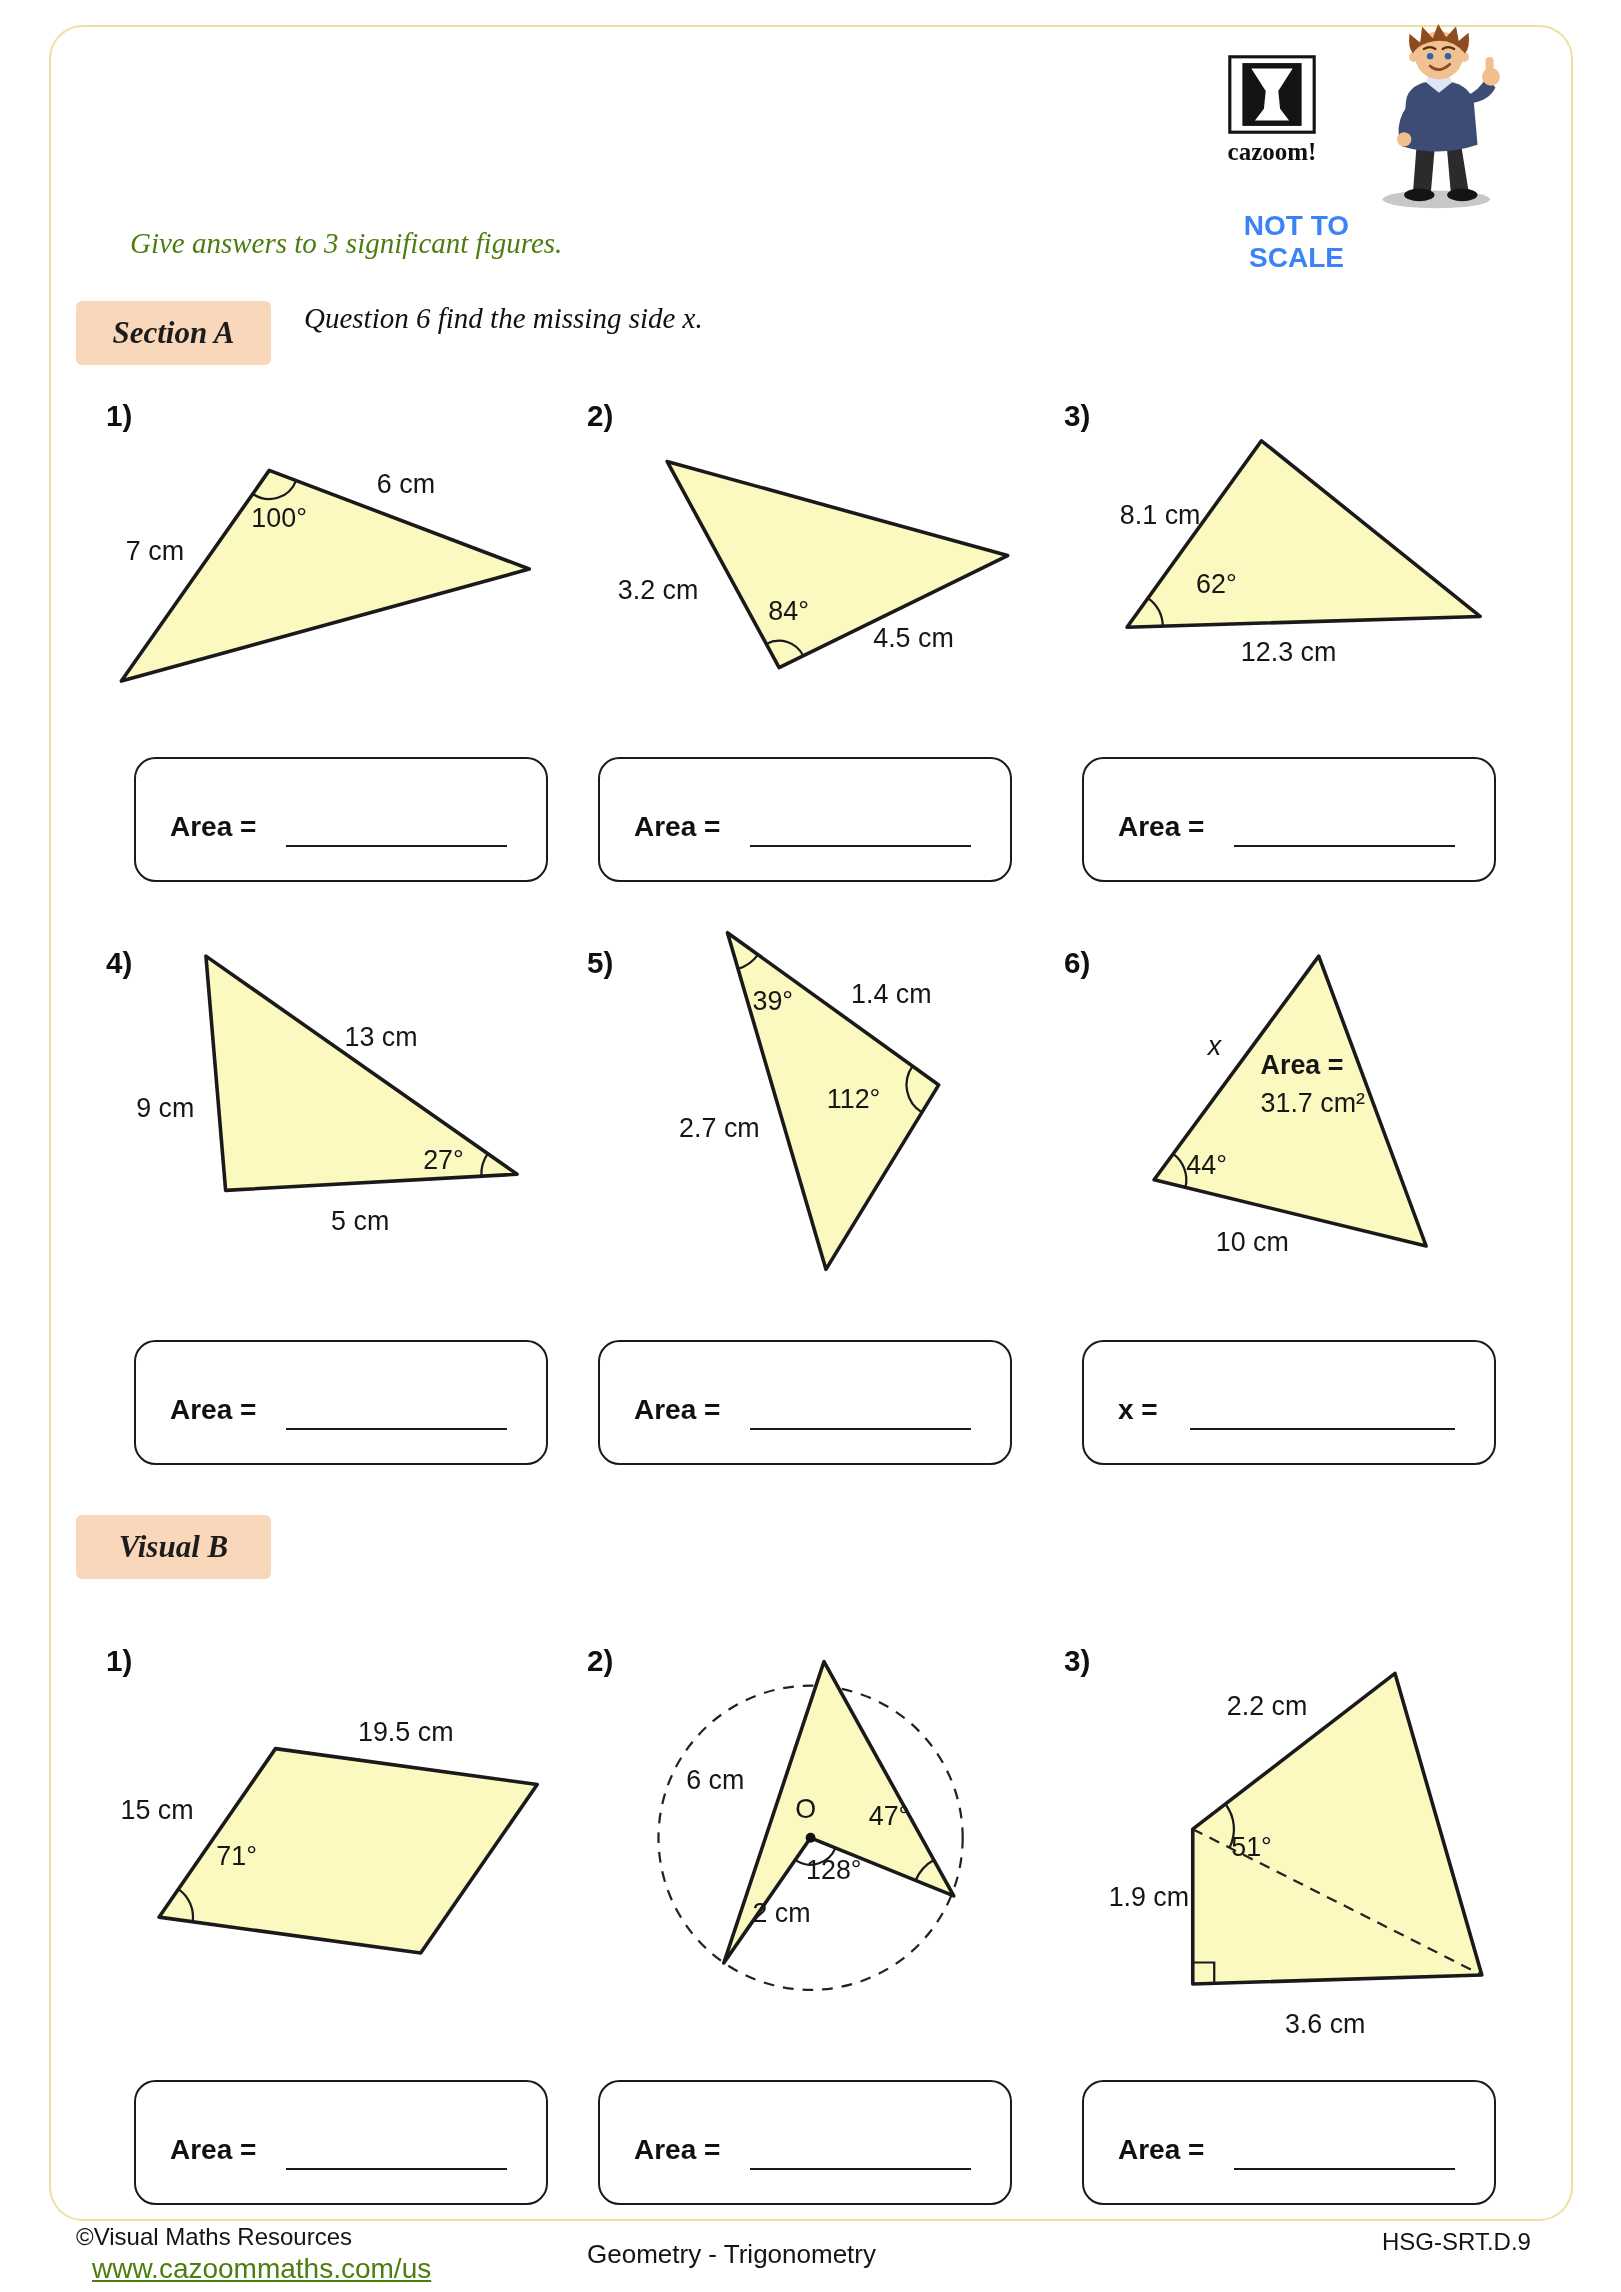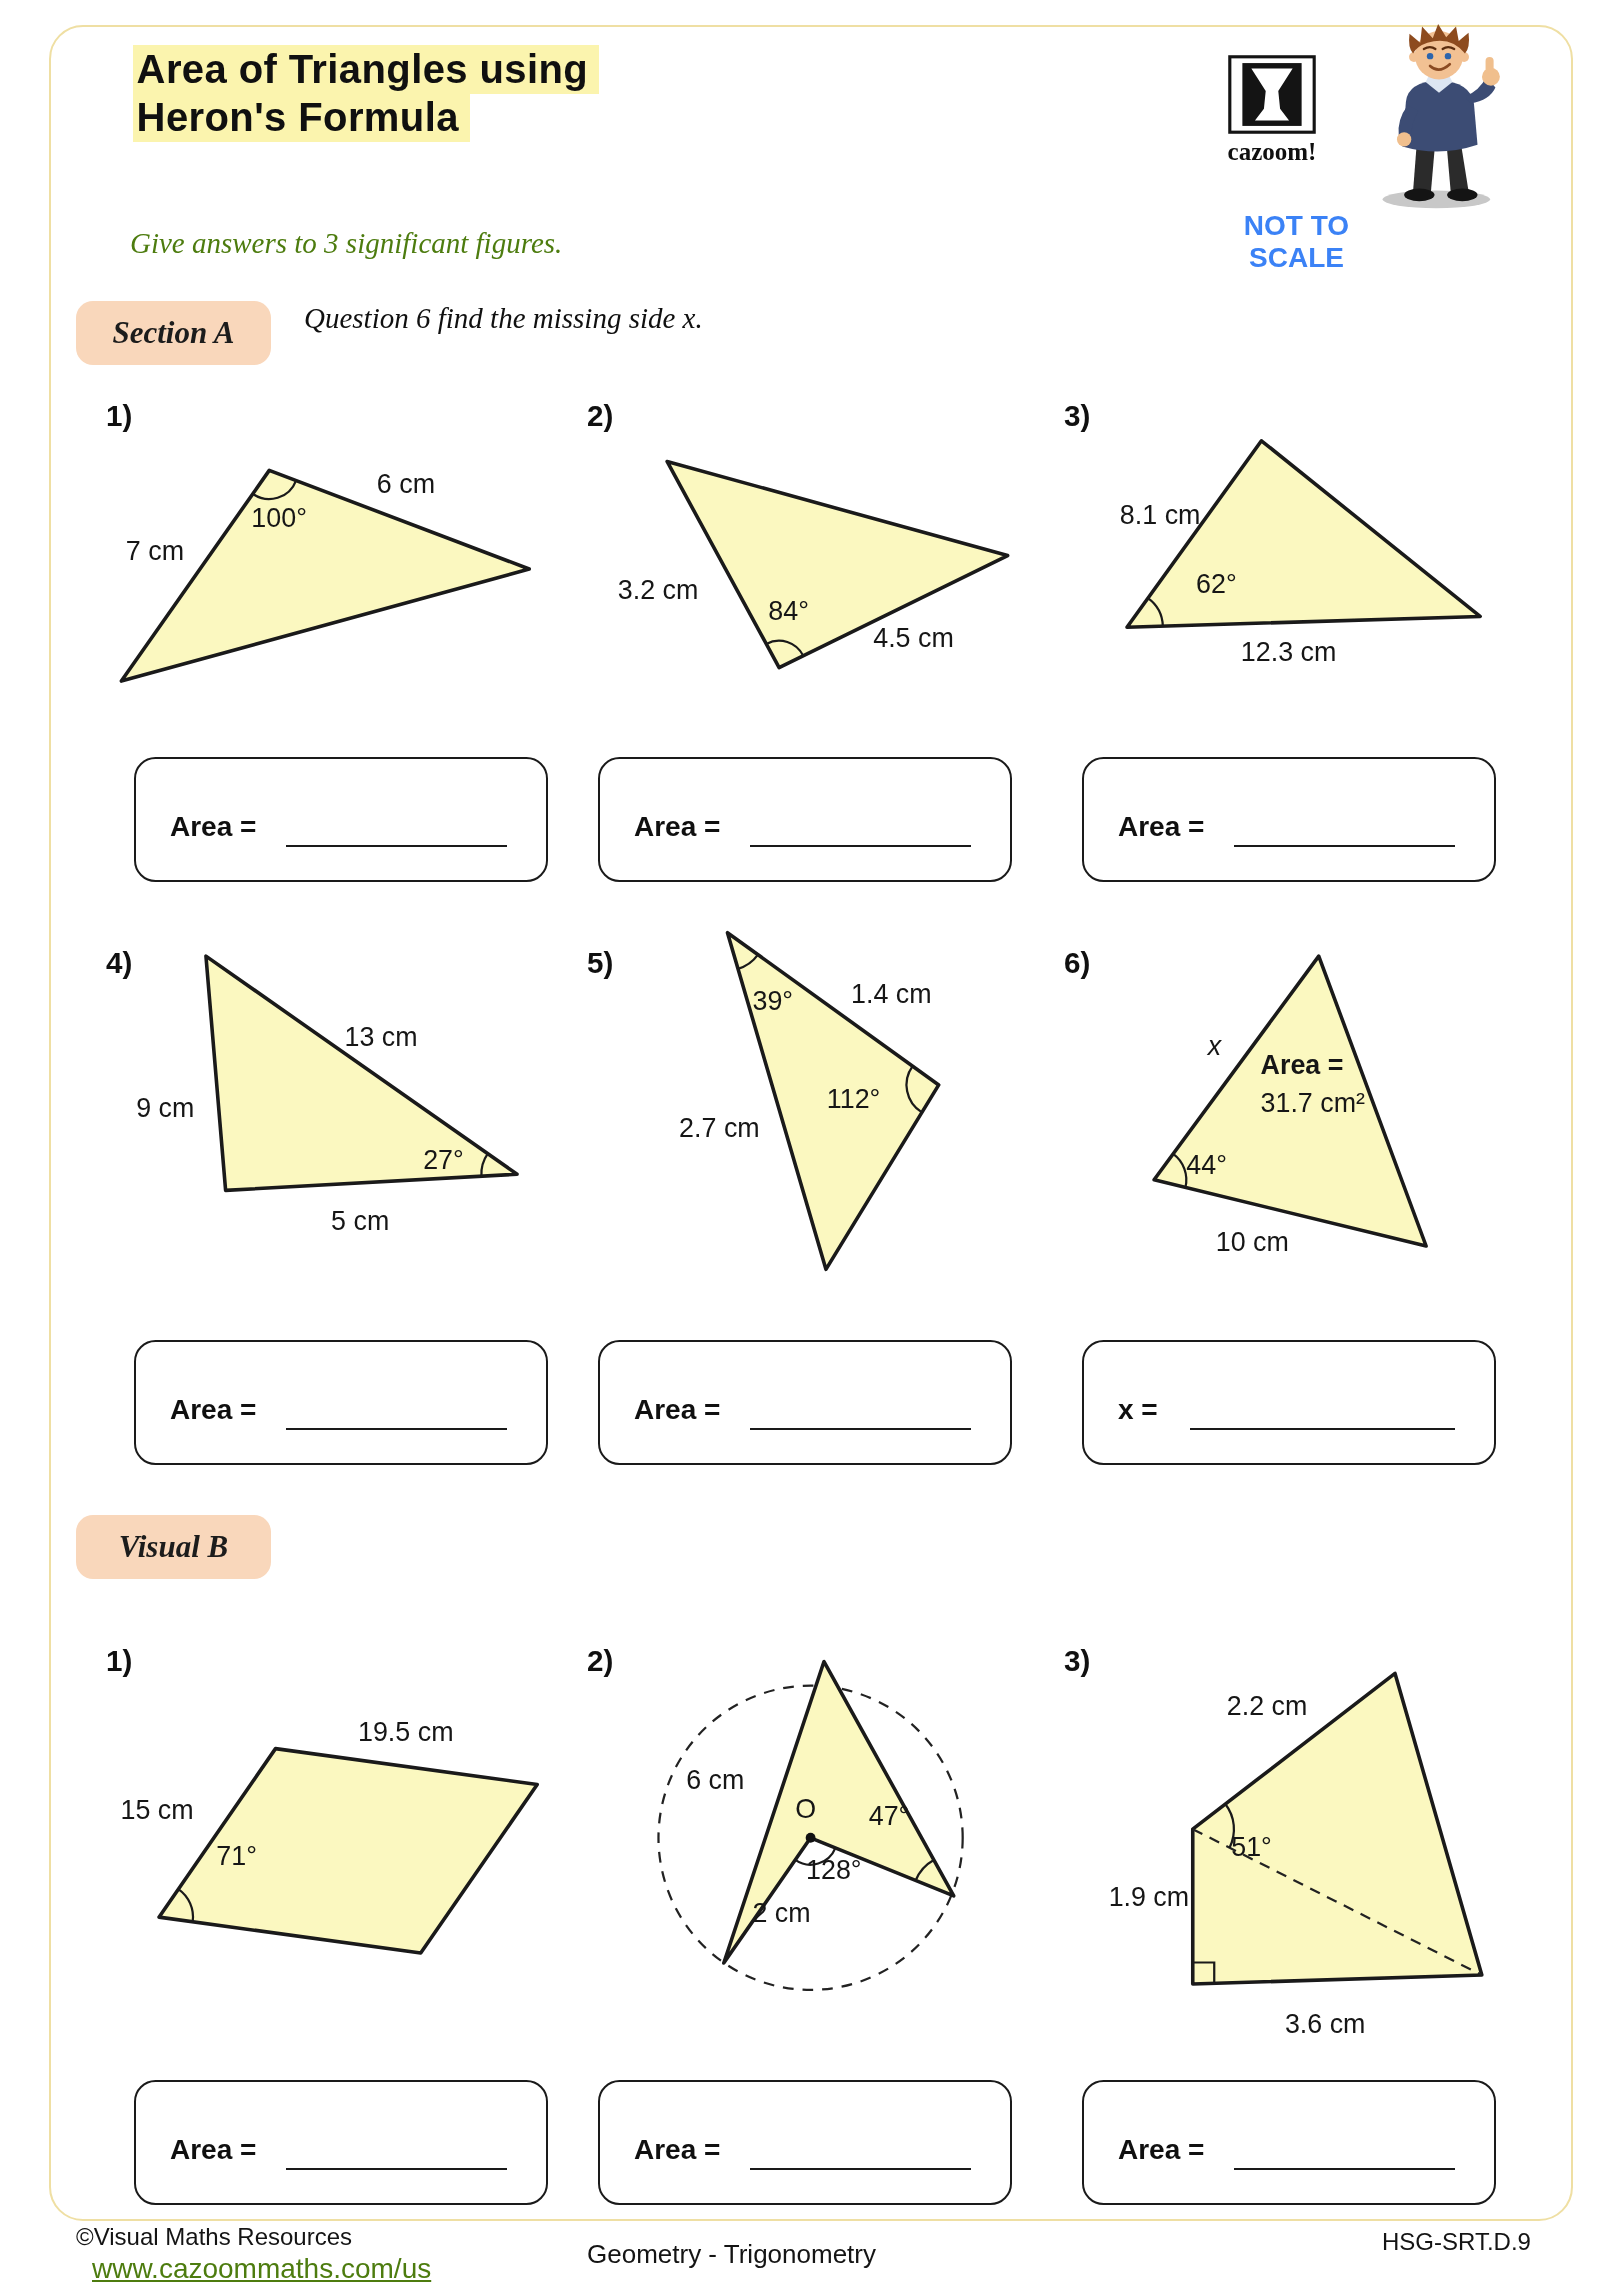--- a/index.html
+++ b/index.html
@@ -18,21 +18,21 @@
   .logo-text { font-family:"Liberation Serif", serif; font-weight:bold; font-size:25px; margin-top:3.6px; color:#101010; }
 
   .nts { position:absolute; left:1225px; top:210px; width:143px; text-align:center;
          font-weight:bold; font-size:28px; line-height:32px; color:#3b82f6; }
 
   .mascot { position:absolute; }
 
   .give-answers { position:absolute; left:130px; top:227px; font-family:"Liberation Serif", serif;
                   font-style:italic; font-size:29px; color:#4d7c0f; }
 
-  .badge { position:absolute; left:76px; width:195px; height:64px; background:#F9D7BB; border-radius:17px;
+  .badge { position:absolute; left:76px; width:195px; height:64px; background:#F9D7BB; border-radius:6px;
            display:flex; align-items:center; justify-content:center;
            font-family:"Liberation Serif", serif; font-style:italic; font-weight:bold; font-size:31px; color:#1c1c1c; }
   .sec-instr { position:absolute; left:304px; font-family:"Liberation Serif", serif; font-style:italic;
                font-size:29px; line-height:39px; color:#101010; }
 
   .qnum { position:absolute; font-size:29.6px; font-weight:bold; color:#101010; }
 
   .fig { position:absolute; overflow:visible; }
   svg { overflow:visible; }
   .shape { stroke:#1a1a1a; stroke-width:4; stroke-linejoin:round; }
@@ -54,24 +54,20 @@
   .foot-url  { position:absolute; left:92px; top:2253px; font-size:28px; color:#4d7c0f; text-decoration:underline; cursor:pointer; }
   .foot-subject { position:absolute; left:587px; top:2239px; font-size:26px; }
   .foot-code { position:absolute; left:1382px; top:2228px; font-size:24px;text-align:right; }
 </style>
 </head>
 <body>
 
 <div class="page">
   <div class="page-border"></div>
 
-  <div class="title">
-    <span class="title-line">Area of Triangles using</span>
-    <span class="title-line">Heron's Formula</span>
-  </div>
 
   <div class="logo">
     <svg width="88" height="79" viewBox="0 0 98 88">
       <rect x="2" y="2" width="94" height="84" fill="#ffffff" stroke="#141414" stroke-width="3.5"></rect>
       <rect x="16" y="9" width="66" height="70" fill="#141414"></rect>
       <path d="M26 15 H72 L56 40 L58 60 L68 73 H30 L40 60 L42 40 Z" fill="#ffffff"></path>
     </svg>
     <div class="logo-text">cazoom!</div>
   </div>
 

